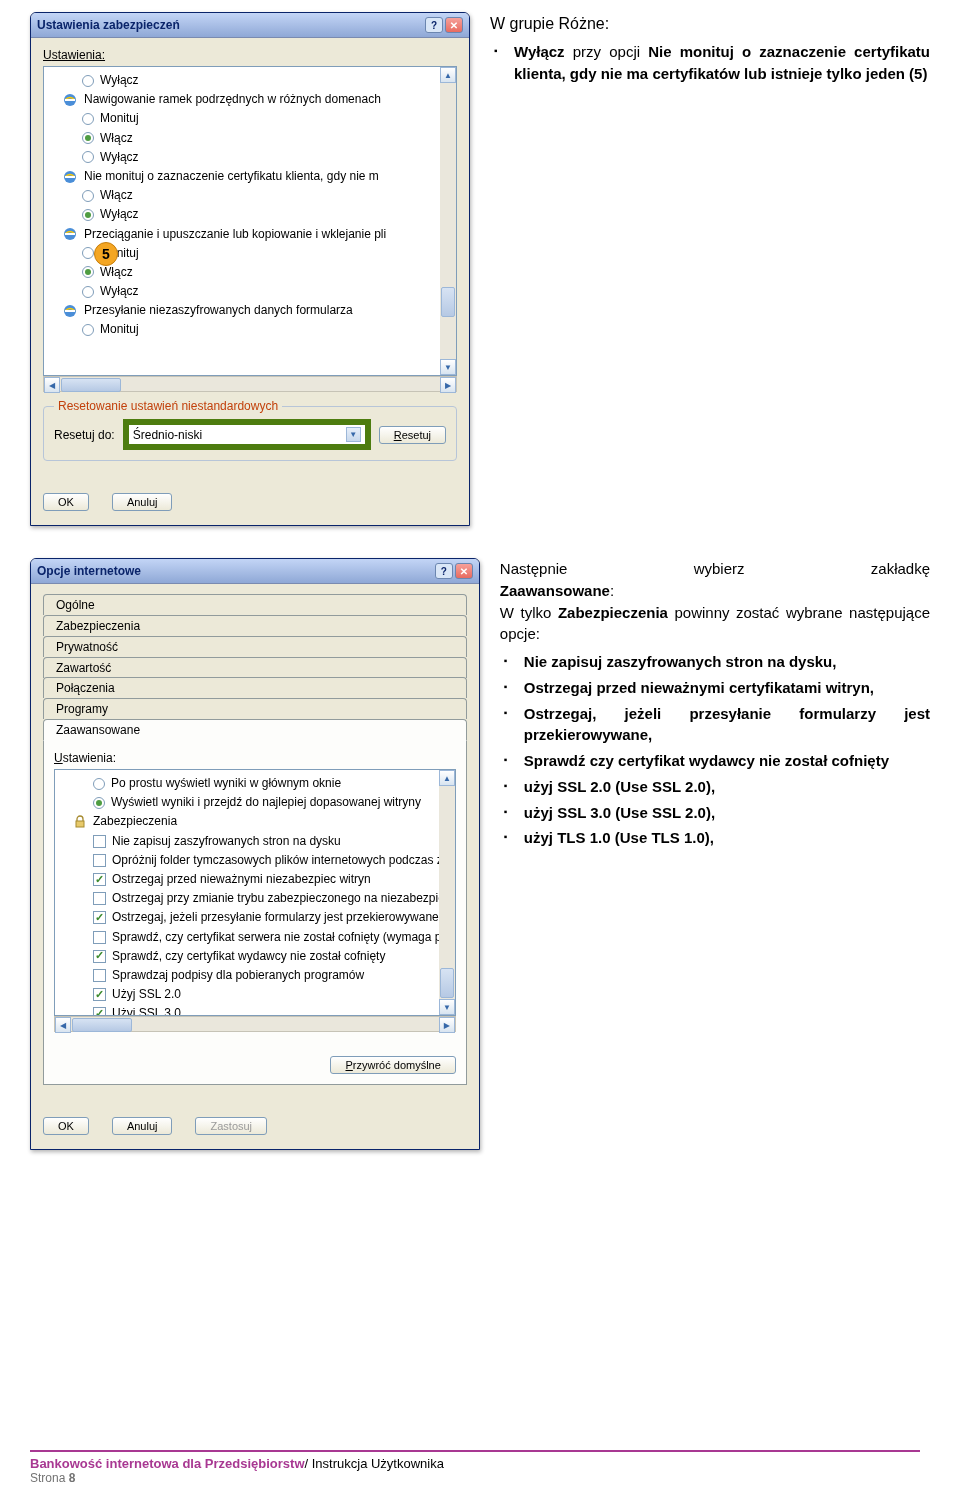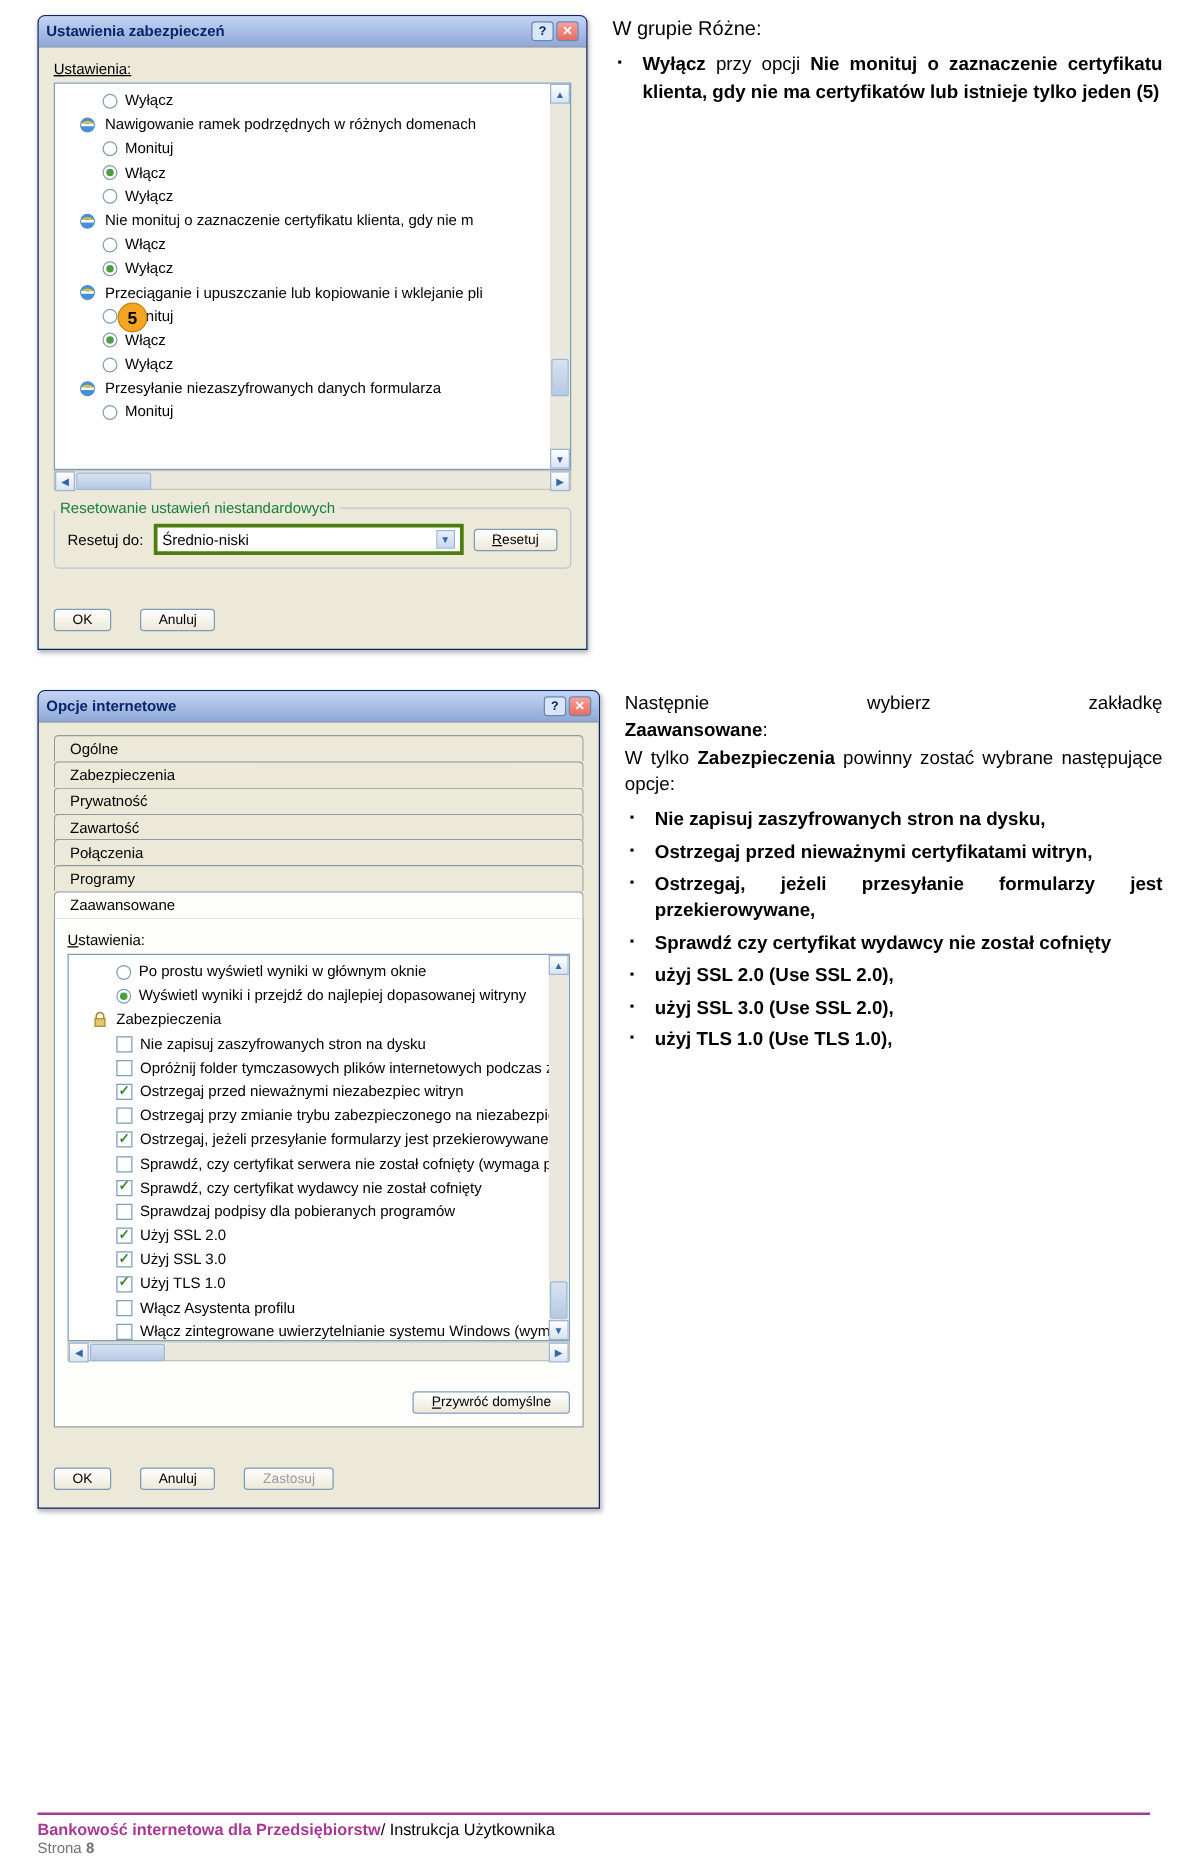--- a/index.html
+++ b/index.html
@@ -88,27 +88,27 @@
   }
 
   .fieldset {
     border:1px solid #b7c5d8;
     border-radius:4px;
     padding:12px 10px 10px;
     margin-top:14px;
     position:relative;
   }
   .fieldset-legend {
-    position:absolute; top:-8px; left:0;
+    position:absolute; top:-8px; left:10px;
     background:#ece9d8; padding:0 4px;
-    color:#15803d;
+    color:#c2410c;
   }
   .row-inline { display:flex; align-items:center; gap:8px; }
   .dropdown {
-    flex:1; background:#fff; border:3px solid #4d7c0f; padding:2px 4px;
+    flex:1; background:#fff; border:6px solid #4d7c0f; padding:2px 4px;
     display:flex; justify-content:space-between; align-items:center;
   }
   .dd-arrow { width:15px;height:15px;background:linear-gradient(#e7effa,#c8d8ec);border:1px solid #9cb7d8;display:flex;align-items:center;justify-content:center;font-size:8px;color:#3668a9;}
   .btn {
     background: linear-gradient(#fff,#ece9d8);
     border:1px solid #7f9db9; border-radius:3px;
     padding:2px 14px; font-family:inherit; font-size:11px;
   }
   .dlg-buttons { display:flex; gap:23px; margin-top:32px; }
 
@@ -119,21 +119,21 @@
     border-bottom:none; border-radius:4px 4px 0 0;
     padding:3px 12px; font-size:12px; margin-right:0px;
   }
   .tab.active { background:#fdfdfb; position:relative; z-index:2; border-bottom:1px solid #fdfdfb;}
   .tab-panel {
     border:1px solid #919b9c; background:#fdfdfb;
     padding:10px; position:relative; z-index:1;
   }
 
   .tree-box2 {
-    background:#fff; border:1px solid #7f9db9; height:310px;
+    background:#fff; border:1px solid #7f9db9; height:247px;
     overflow:hidden; position:relative;
   }
   .chk {
     width:13px;height:13px;border:1px solid #7f9db9;display:inline-flex;
     align-items:center;justify-content:center;background:#fff;
   }
   .chk.sel { color:#3c8a2e; font-size:11px; font-weight:bold; }
   .chk.sel::after { content:"✓"; }
   .lock {
     width:14px;height:14px; display:inline-block;

